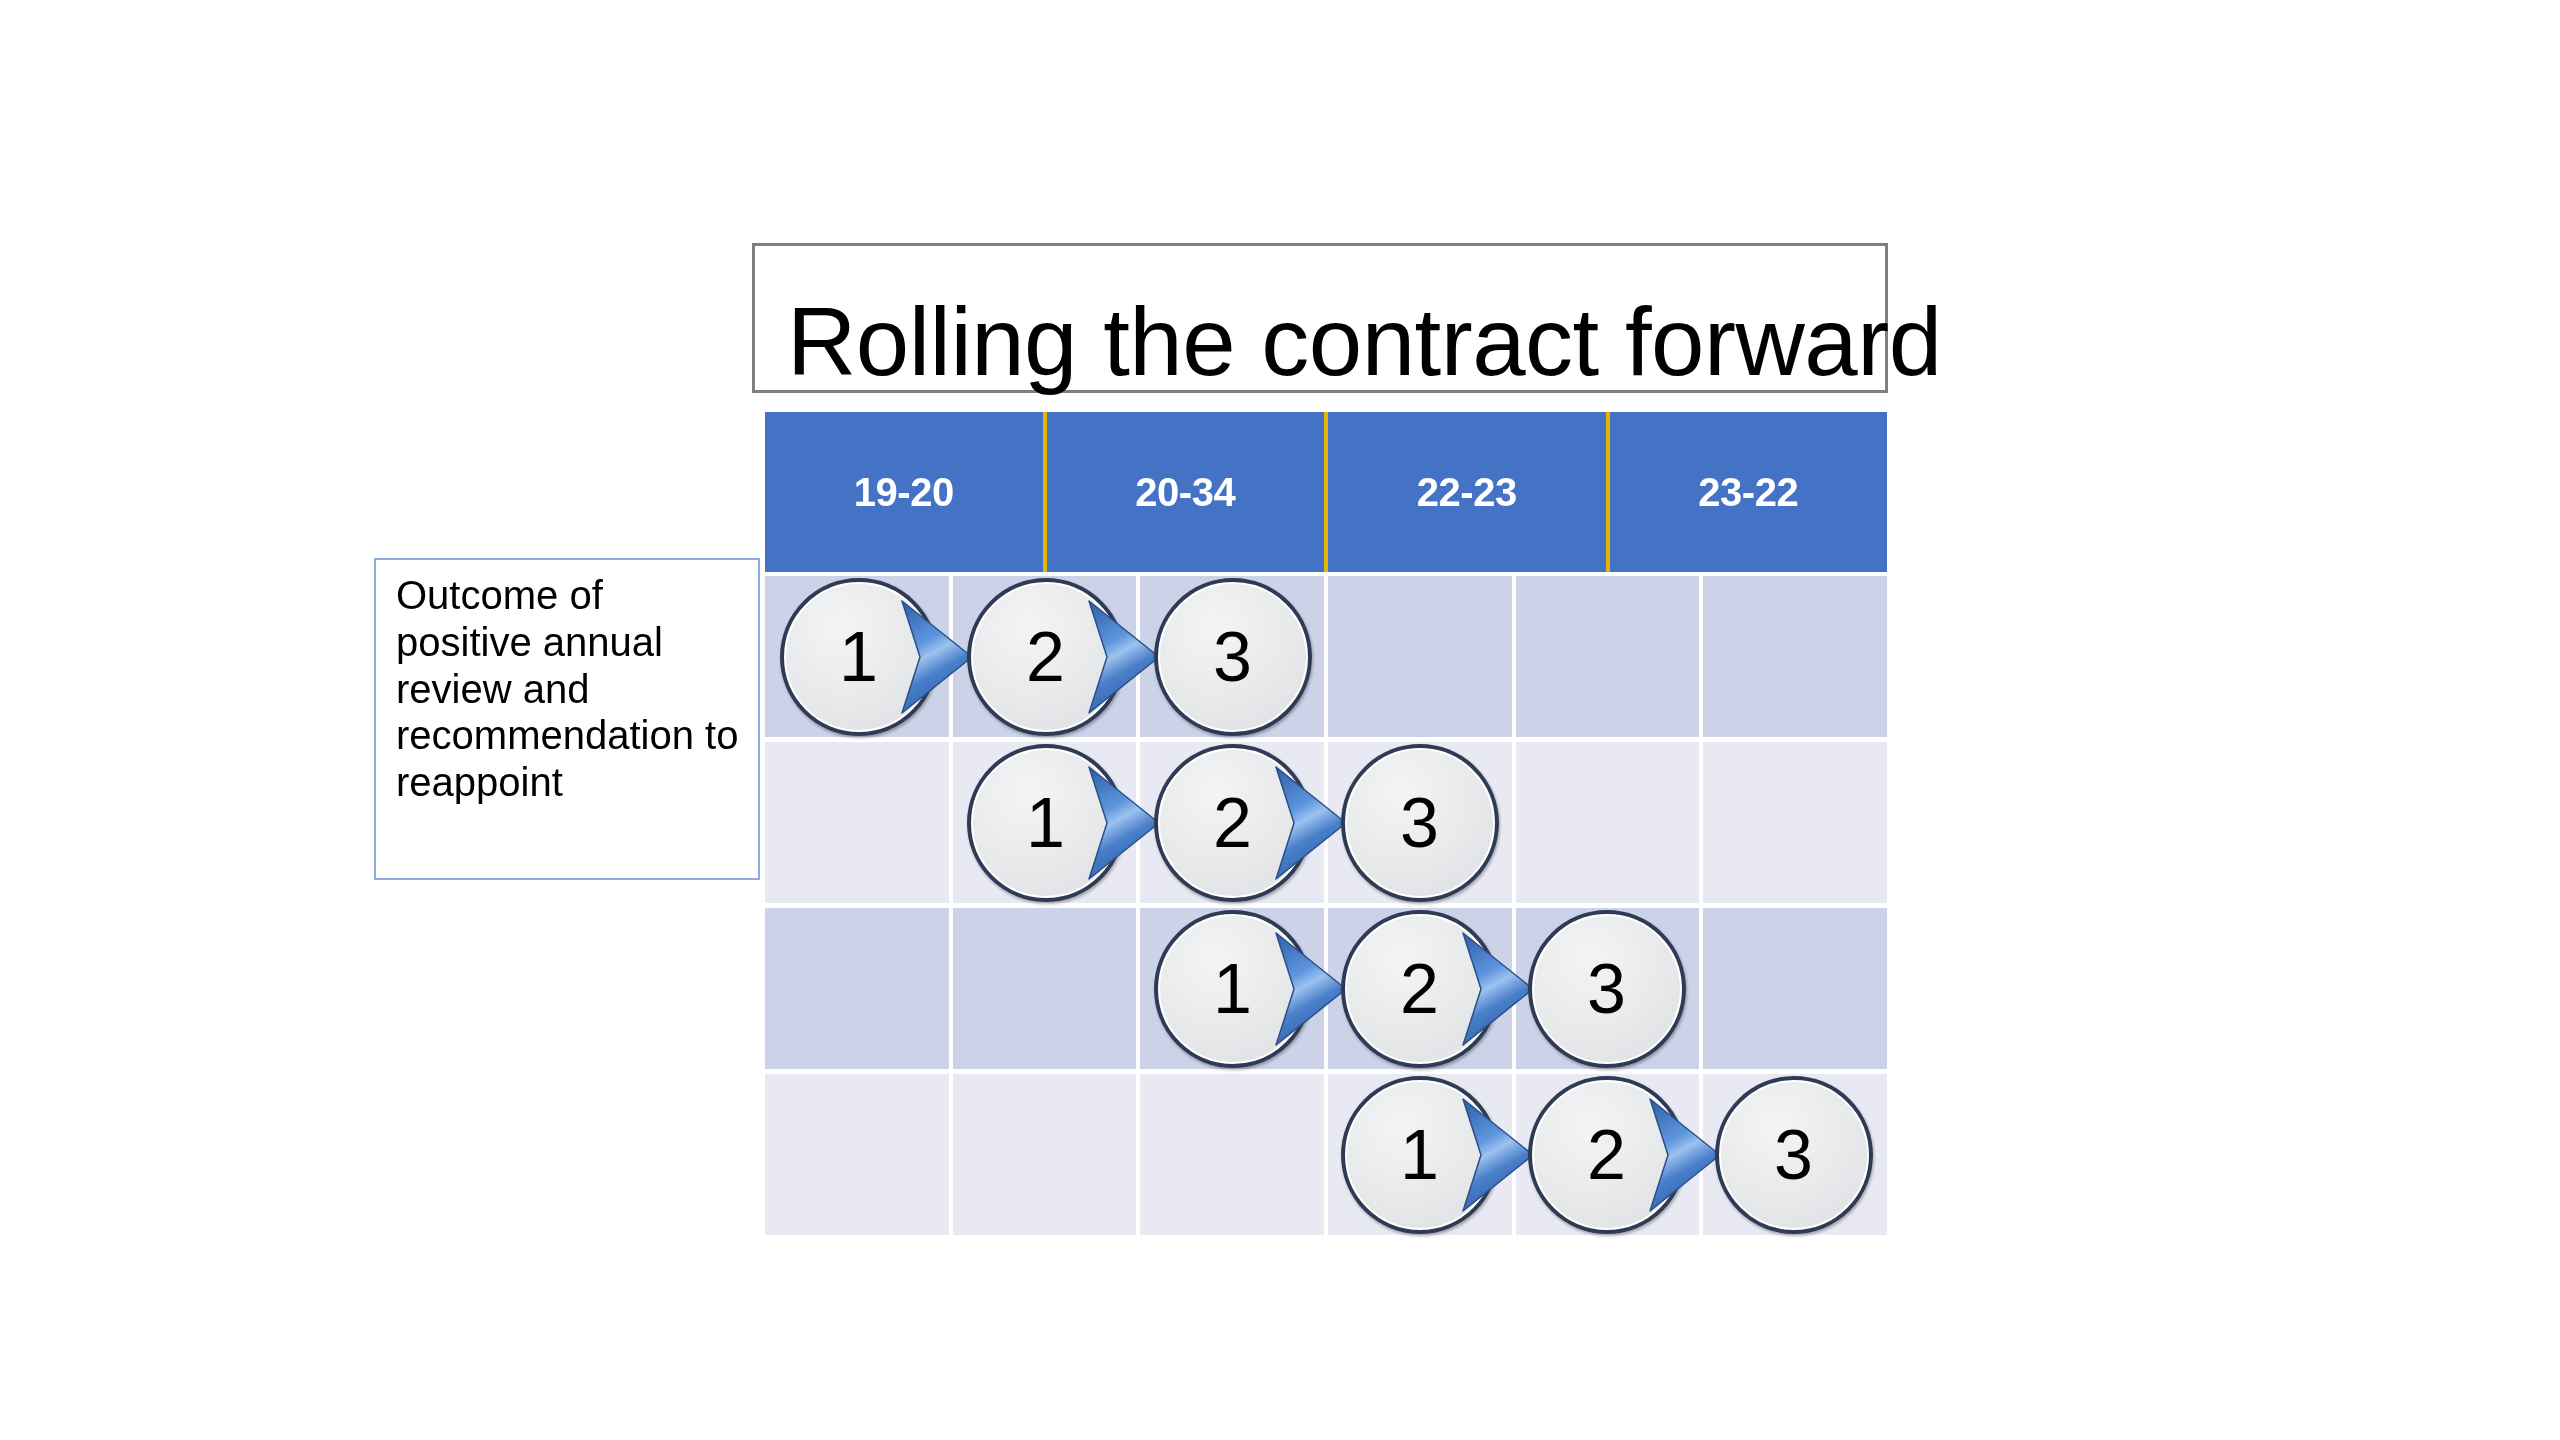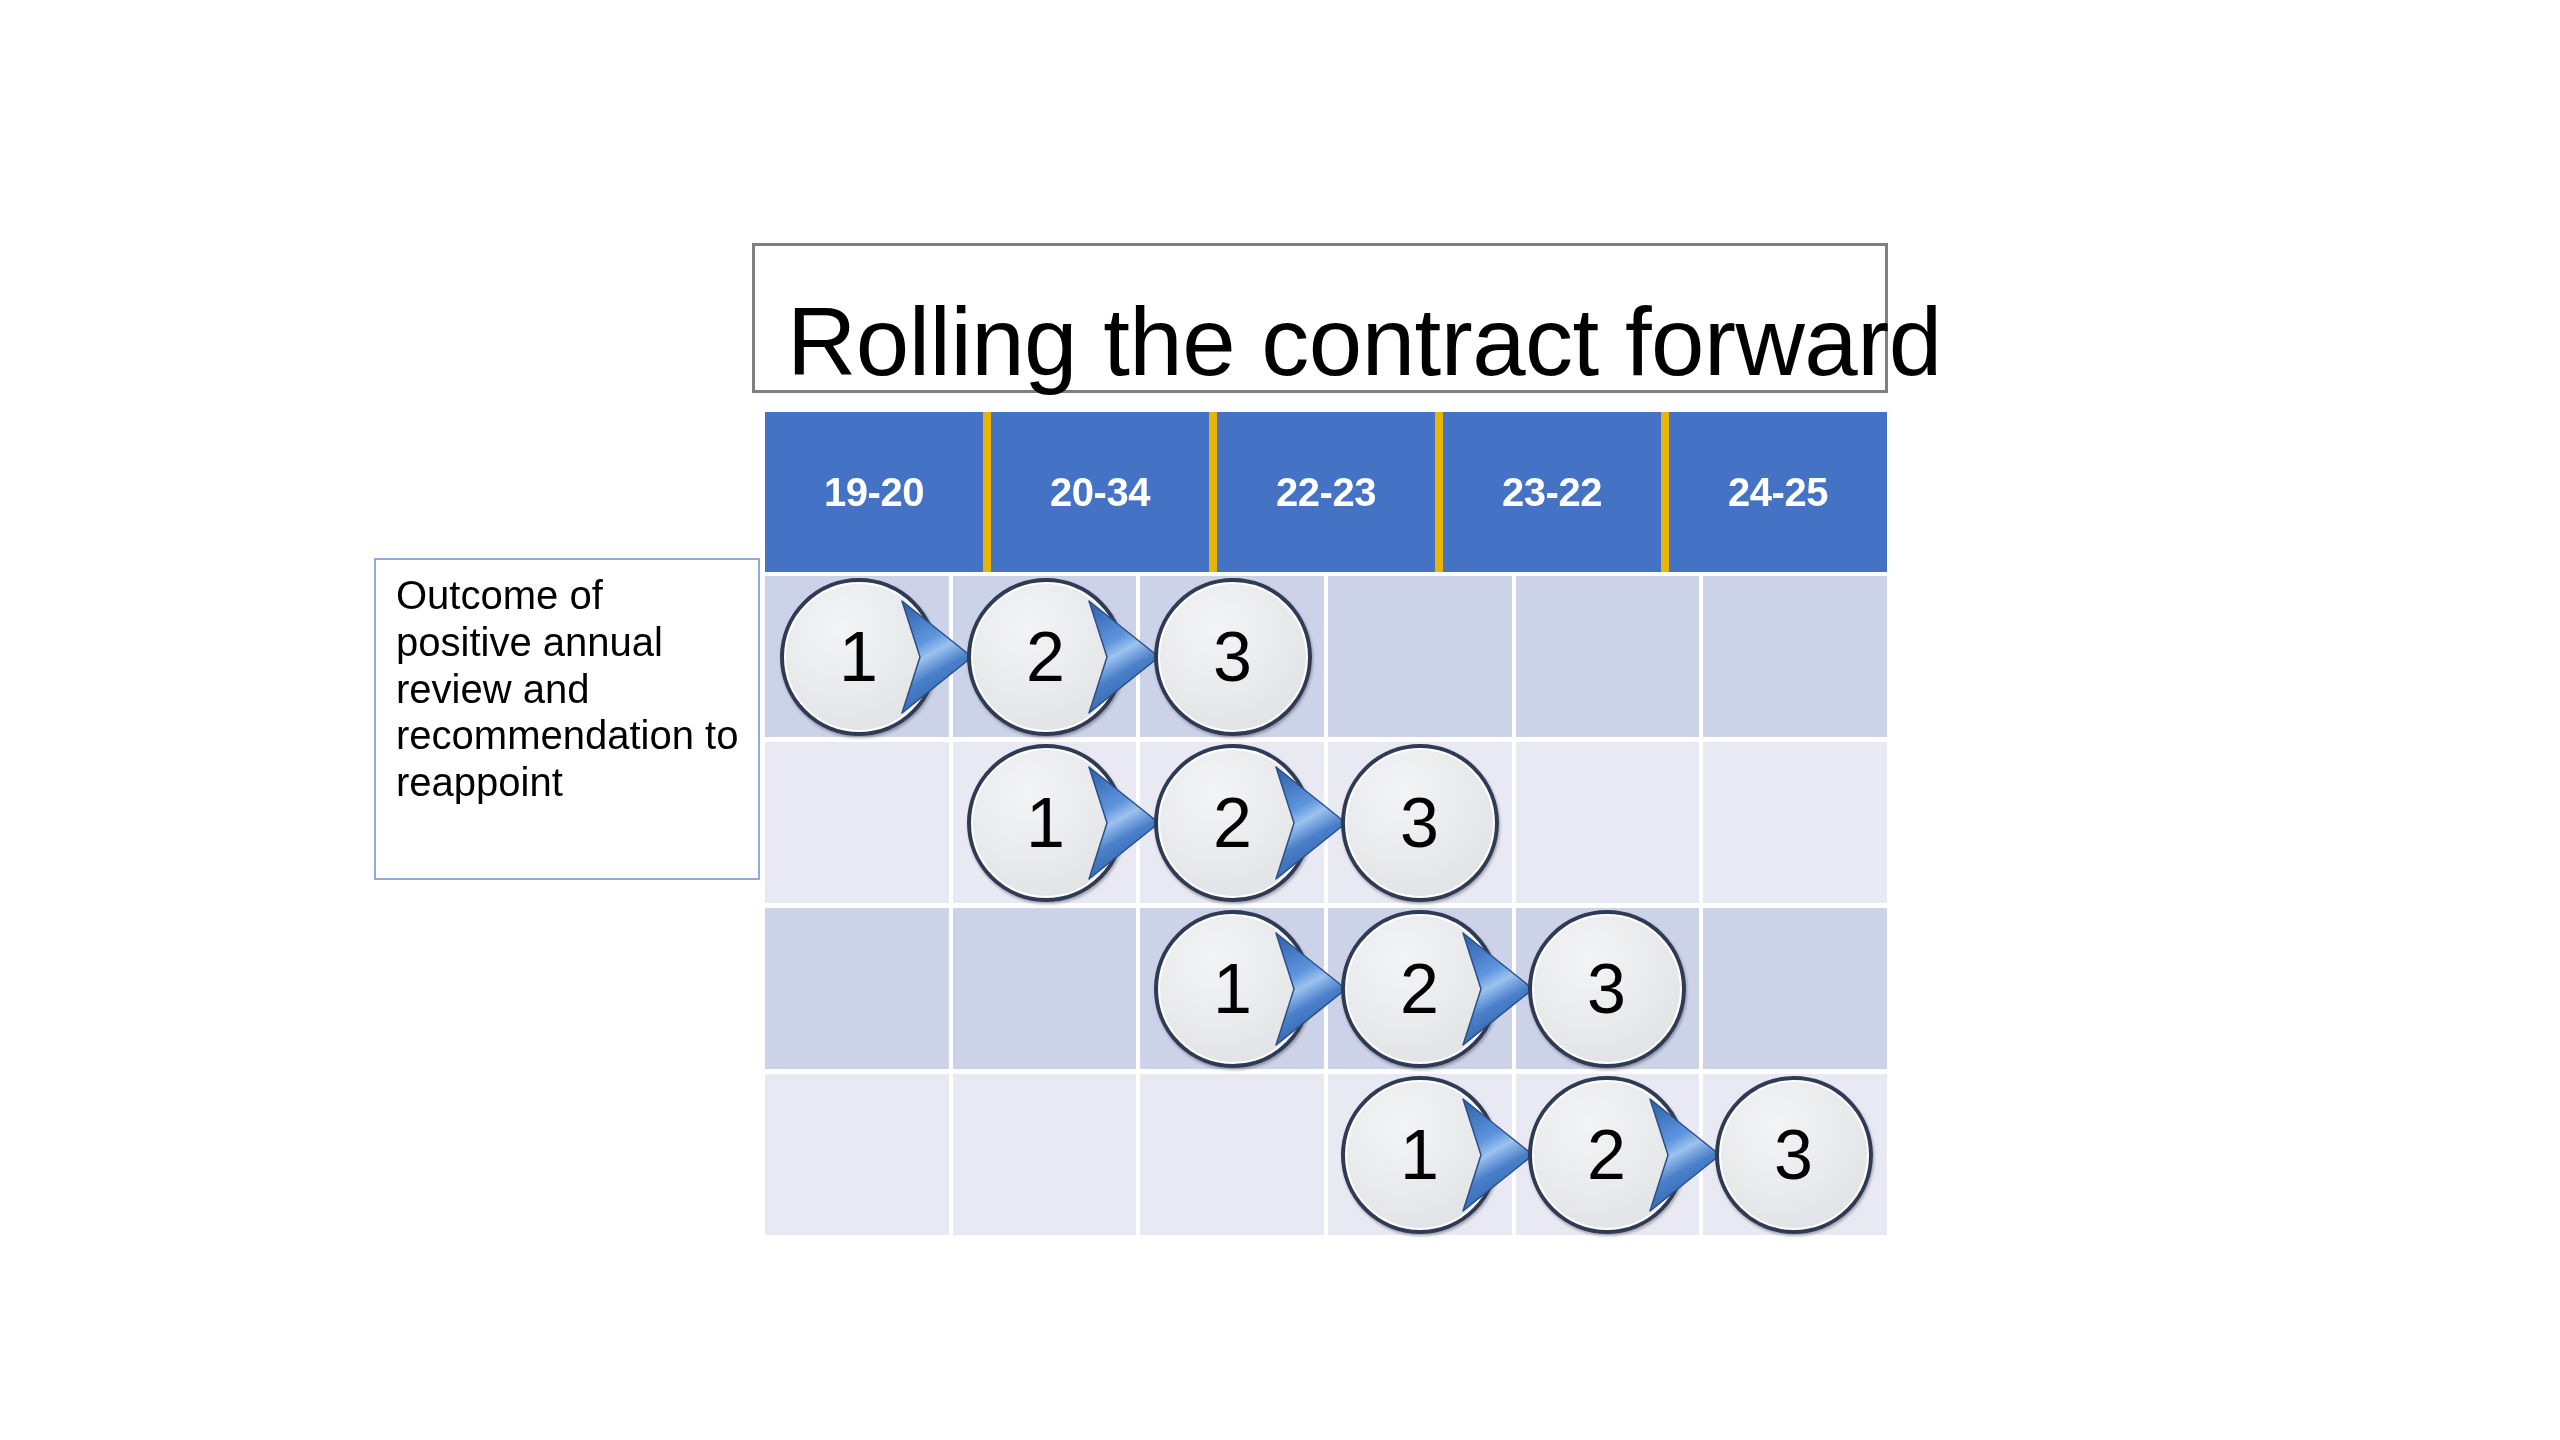--- a/index.html
+++ b/index.html
@@ -70,21 +70,21 @@
     left: 0;
     top: 0;
     width: 100%;
     height: 160px;
     display: flex;
   }
   .th {
     flex: 1 1 0;
     background: #4472c4;
     box-sizing: border-box;
-    border-right: 8px solid #eab308;
+    border-right: 4px solid #eab308;
     display: flex;
     align-items: center;
     justify-content: center;
     color: #ffffff;
     font-size: 40px;
     font-weight: bold;
     letter-spacing: -0.5px;
   }
   .th:last-child { border-right: none; }
 
@@ -161,21 +161,20 @@
   <div id="caption-text">Outcome of positive annual review and recommendation to reappoint</div>
 </div>
 
 <div id="table">
 
   <div class="thead">
     <div class="th">19-20</div>
     <div class="th">20-34</div>
     <div class="th">22-23</div>
     <div class="th">23-22</div>
-    <div class="th">24-25</div>
   </div>
 
   <div class="tbody">
     <div class="trow r0 odd">
       <div class="td"></div>
       <div class="td"></div>
       <div class="td"></div>
       <div class="td"></div>
       <div class="td"></div>
       <div class="td"></div>

